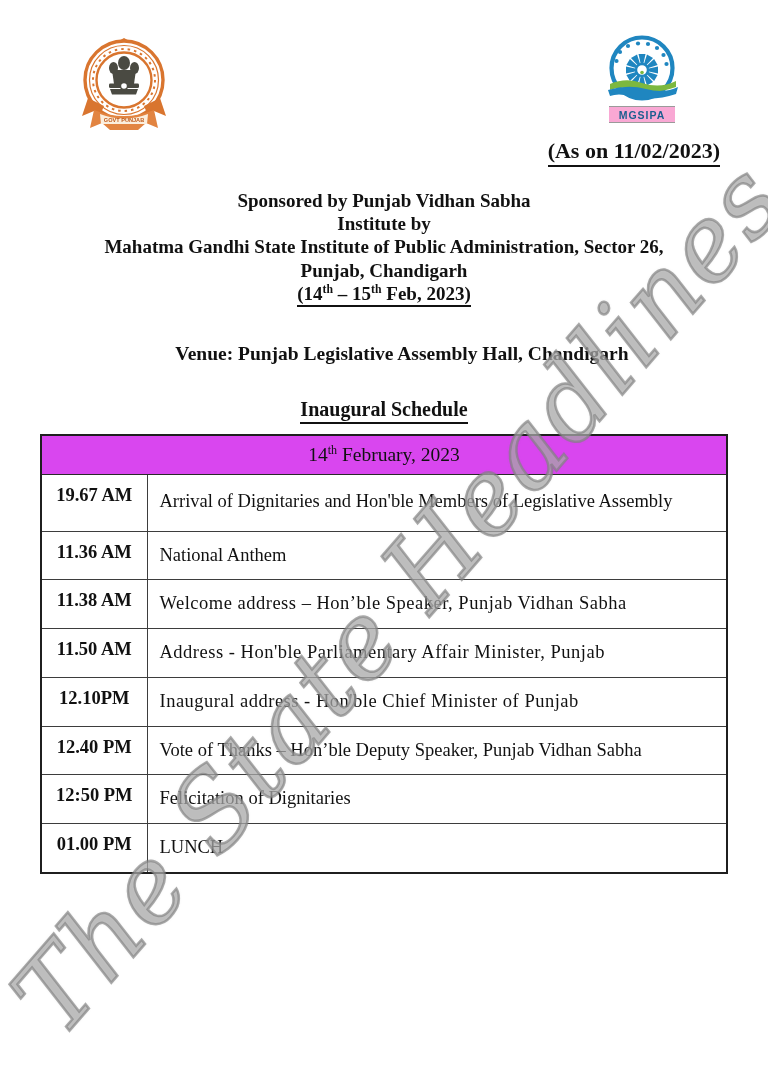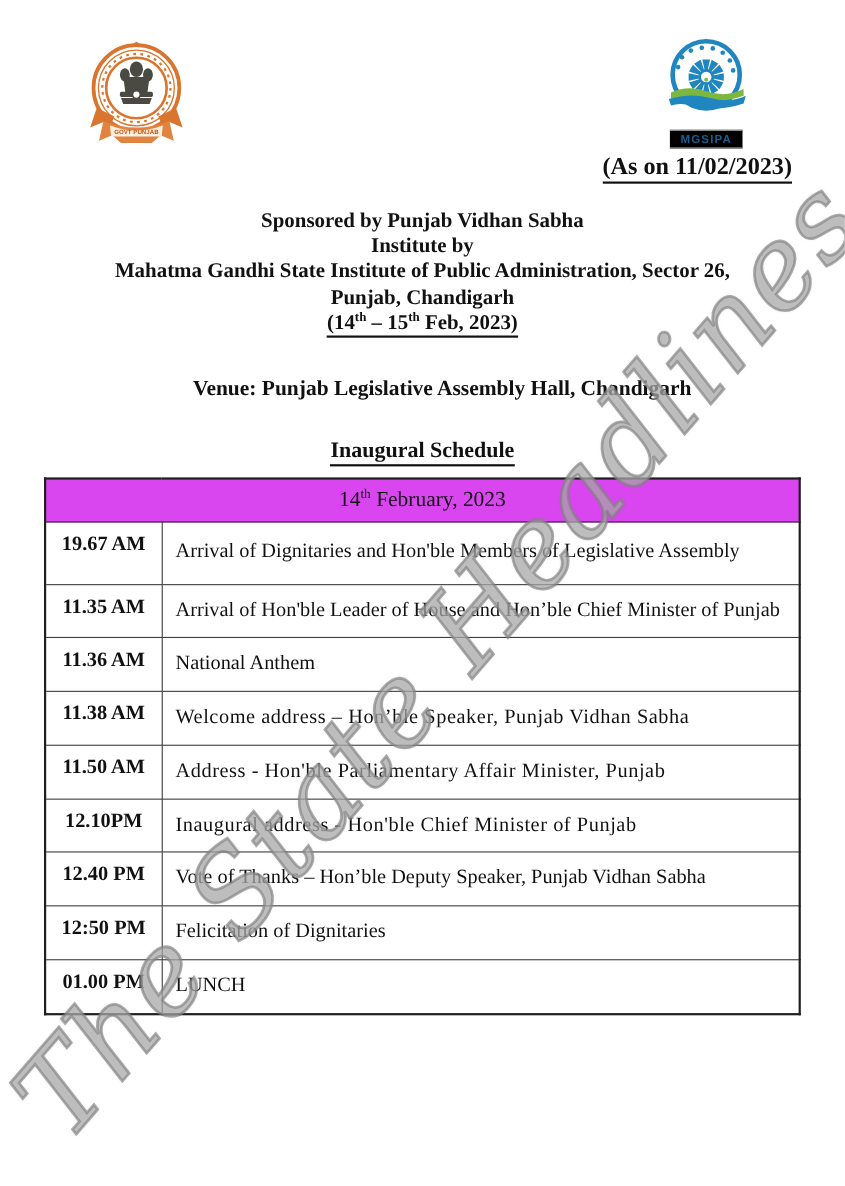--- a/index.html
+++ b/index.html
@@ -10,23 +10,23 @@
     font-family: "Liberation Serif", serif;
     color: #111;
     overflow: hidden;
   }
 
   
   .emblem-left { position: absolute; left: 78px; top: 36px; width: 92px; height: 98px; }
   .logo-right  { position: absolute; left: 597px; top: 34px; width: 90px; height: 96px; text-align: center; }
   .logo-right svg { display: block; margin: 0 auto; }
   .mgsipa-label {
-    margin: 14px auto 0; width: 66px;
+    margin: 2px auto 0; width: 66px;
     border-top: 1px solid #9a9a9a; border-bottom: 1px solid #9a9a9a;
-    background: #000000;
+    background: #f9a8d4;
     color: #1b5e8f; font-family: "Liberation Sans", sans-serif;
     font-size: 10.5px; font-weight: bold; letter-spacing: 1px;
     padding: 2px 0 1px;
   }
 
   
   .as-on {
     position: absolute; top: 138px; right: 48px;
     font-size: 22px; font-weight: bold;
     border-bottom: 2.5px solid #111; padding-bottom: 1px;
@@ -184,24 +184,20 @@
     <tr>
       <th colspan="2"><span>14</span><sup>th</sup><span> February, 2023</span></th>
     </tr>
   </thead>
   <tbody>
       <tr class="tall">
         <td class="time">19.67 AM</td>
         <td class="event">Arrival of Dignitaries and Hon'ble Members of Legislative Assembly</td>
       </tr>
       <tr>
-        <td class="time">11.35 AM</td>
-        <td class="event">Arrival of Hon'ble Leader of House and Hon’ble Chief Minister of Punjab</td>
-      </tr>
-      <tr>
         <td class="time">11.36 AM</td>
         <td class="event">National Anthem</td>
       </tr>
       <tr>
         <td class="time">11.38 AM</td>
         <td class="event spaced">Welcome address – Hon’ble Speaker, Punjab Vidhan Sabha</td>
       </tr>
       <tr>
         <td class="time">11.50 AM</td>
         <td class="event spaced">Address - Hon'ble Parliamentary Affair Minister, Punjab</td>

